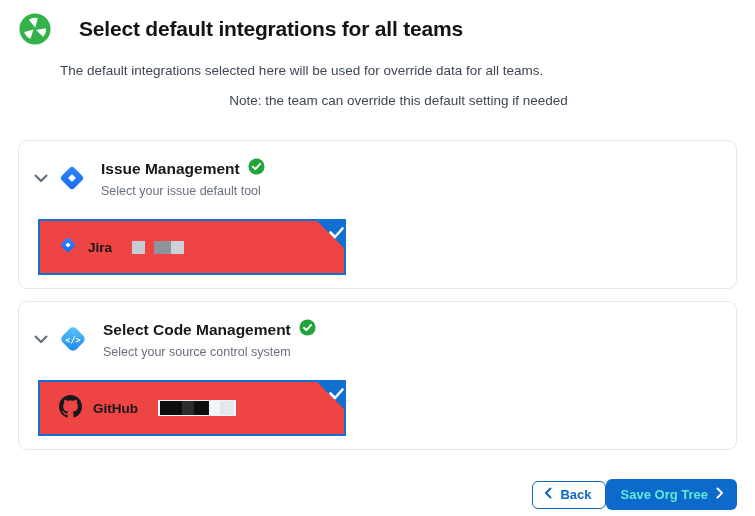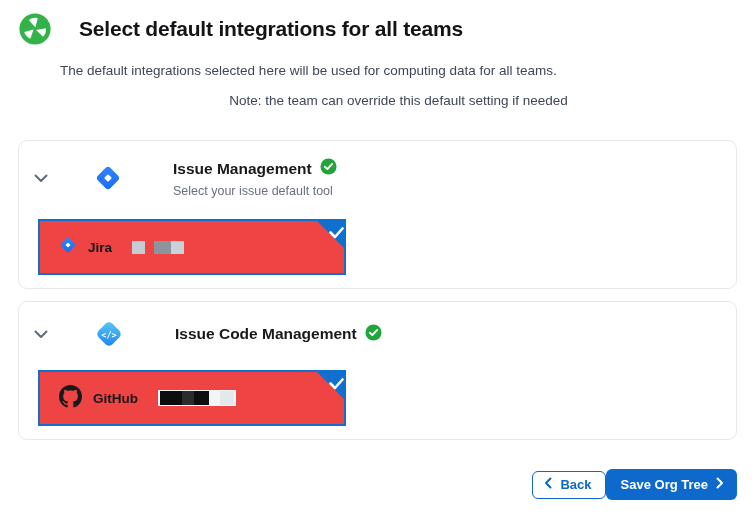--- a/index.html
+++ b/index.html
@@ -11,21 +11,21 @@
   .header { display: flex; align-items: flex-start; gap: 27px; }
   .logo { flex: 0 0 auto; }
   .page-title { font-size: 21px; font-weight: 700; letter-spacing: -0.2px; color: #121417; margin-top: 5px; }
   .desc-block { margin-left: 42px; }
   .desc { margin-top: 13px; font-size: 13.5px; color: #3e4756; }
   .note { margin-top: 15px; font-size: 13.5px; color: #3e4756; text-align: center; }
 
   
   .section-card { margin-top: 32px; border: 1px solid #e7e8eb; border-radius: 9px; padding: 17px 0 10px 0; background: #fff; }
   .section-card + .section-card { margin-top: 12px; }
-  .section-head { display: flex; align-items: center; padding-left: 13px; gap: 36px; }
+  .section-head { display: flex; align-items: center; padding-left: 13px; }
   .chevron-btn { background: none; border: none; cursor: pointer; padding: 2px; margin-right: 8px; display: flex; align-items: center; }
   .section-icon { margin-right: 15px; display: flex; align-items: center; }
   .section-title-row { display: flex; align-items: center; gap: 8px; }
   .section-title { font-size: 15.5px; font-weight: 700; color: #17191c; }
   .section-sub { margin-top: 5px; font-size: 12.5px; color: #68707f; }
 
   
   .option-card { position: relative; overflow: hidden; margin: 21px 0 3px 19px; width: 308px; height: 56px;
     background: #ef4444; border: 2px solid #0f70d0; border-radius: 0;
     display: flex; align-items: center; padding-left: 19px; cursor: pointer; }
@@ -40,42 +40,42 @@
   .redaction.dark .b1 { width: 22px; background: #0d0d0d; height: 14px; }
   .redaction.dark .b2 { width: 12px; background: #2c2c2c; height: 14px; }
   .redaction.dark .b3 { width: 15px; background: #0f0f0f; height: 14px; margin-right: 11px; }
   .redaction.dark .b4 { width: 14px; background: #e3e8eb; height: 14px; }
 
   
   .footer { display: flex; justify-content: flex-end; align-items: center; margin-top: 29px; }
   .btn { display: inline-flex; align-items: center; gap: 8px; font-family: inherit; font-size: 13px; font-weight: 700;
     border-radius: 6px; cursor: pointer; }
   .btn-back { background: #ffffff; color: #0d67c4; border: 1.5px solid #0e68c4; padding: 5px 13px 6px 11px; }
-  .btn-save { background: #0d6acc; color: #ffffff; border: none; padding: 8px 13px 8px 15px; }
+  .btn-save { background: #0d6acc; color: #5eead4; border: none; padding: 8px 13px 8px 15px; }
 </style>
 </head>
 <body>
 
 <div class="page">
 
   <div class="header">
     <span class="logo">
       <svg width="34" height="34" viewBox="0 0 36 36">
         <circle cx="18" cy="18" r="16.5" fill="#33b24a"></circle>
         <g fill="#ffffff">
           <path d="M18 16.4 L9.4 10.4 A 11.4 11.4 0 0 1 18 6.1 Z" transform="rotate(14 18 18)"></path>
           <path d="M18 16.4 L9.4 10.4 A 11.4 11.4 0 0 1 18 6.1 Z" transform="rotate(134 18 18)"></path>
           <path d="M18 16.4 L9.4 10.4 A 11.4 11.4 0 0 1 18 6.1 Z" transform="rotate(254 18 18)"></path>
         </g>
       </svg>
     </span>
     <h1 class="page-title">Select default integrations for all teams</h1>
   </div>
   <div class="desc-block">
-    <p class="desc">The default integrations selected here will be used for computing data for all teams.</p>
+    <p class="desc">The default integrations selected here will be used for override data for all teams.</p>
     <p class="note">Note: the team can override this default setting if needed</p>
   </div>
 
   <div class="section-card">
     <div class="section-head">
       <button class="chevron-btn">
         <svg width="14" height="9" viewBox="0 0 14 9" fill="none">
           <path d="M1.5 1.5 L7 7 L12.5 1.5" stroke="#5f6a7b" stroke-width="2" stroke-linecap="round" stroke-linejoin="round"></path>
         </svg>
       </button>
@@ -141,28 +141,29 @@
               <stop offset="0" stop-color="#5ecaf5"></stop>
                 <stop offset="1" stop-color="#1c82ee"></stop>
             </linearGradient>
           </defs>
           <rect x="5.3" y="5.3" width="19.4" height="19.4" rx="5" fill="url(#cgrad)" transform="rotate(45 15 15)"></rect>
           <text x="15" y="18.6" text-anchor="middle" font-family="DejaVu Sans Mono, monospace" font-size="8.5" font-weight="bold" fill="#ffffff">&lt;/&gt;</text>
         </svg>
       </span>
       <div>
         <div class="section-title-row">
-          <span class="section-title">Issue Code Management</span>
+          <span class="section-title">Select Code Management</span>
           <span>
             <svg width="17" height="17" viewBox="0 0 18 18">
               <circle cx="9" cy="9" r="8.5" fill="#21a43a"></circle>
               <path d="M5.2 9.3 L7.8 11.8 L12.9 6.3" stroke="#ffffff" stroke-width="2.1" fill="none" stroke-linecap="round" stroke-linejoin="round"></path>
             </svg>
           </span>
         </div>
+        <div class="section-sub">Select your source control system</div>
       </div>
     </div>
 
     <div class="option-card">
       <span>
         <svg width="23" height="23" viewBox="0 0 16 16" fill="#17191c">
           <path fill-rule="evenodd" d="M8 0C3.58 0 0 3.58 0 8c0 3.54 2.29 6.53 5.47 7.59.4.07.55-.17.55-.38 0-.19-.01-.82-.01-1.49-2.01.37-2.53-.49-2.69-.94-.09-.23-.48-.94-.82-1.13-.28-.15-.68-.52-.01-.53.63-.01 1.08.58 1.23.82.72 1.21 1.87.87 2.33.66.07-.52.28-.87.51-1.07-1.78-.2-3.64-.89-3.64-3.95 0-.87.31-1.59.82-2.15-.08-.2-.36-1.02.08-2.12 0 0 .67-.21 2.2.82.64-.18 1.32-.27 2-.27s1.36.09 2 .27c1.53-1.04 2.2-.82 2.2-.82.44 1.1.16 1.92.08 2.12.51.56.82 1.27.82 2.15 0 3.07-1.87 3.75-3.65 3.95.29.25.54.73.54 1.48 0 1.07-.01 1.93-.01 2.2 0 .21.15.46.55.38A8.01 8.01 0 0 0 16 8c0-4.42-3.58-8-8-8z"></path>
         </svg>
       </span>
       <span class="option-name">GitHub</span>

